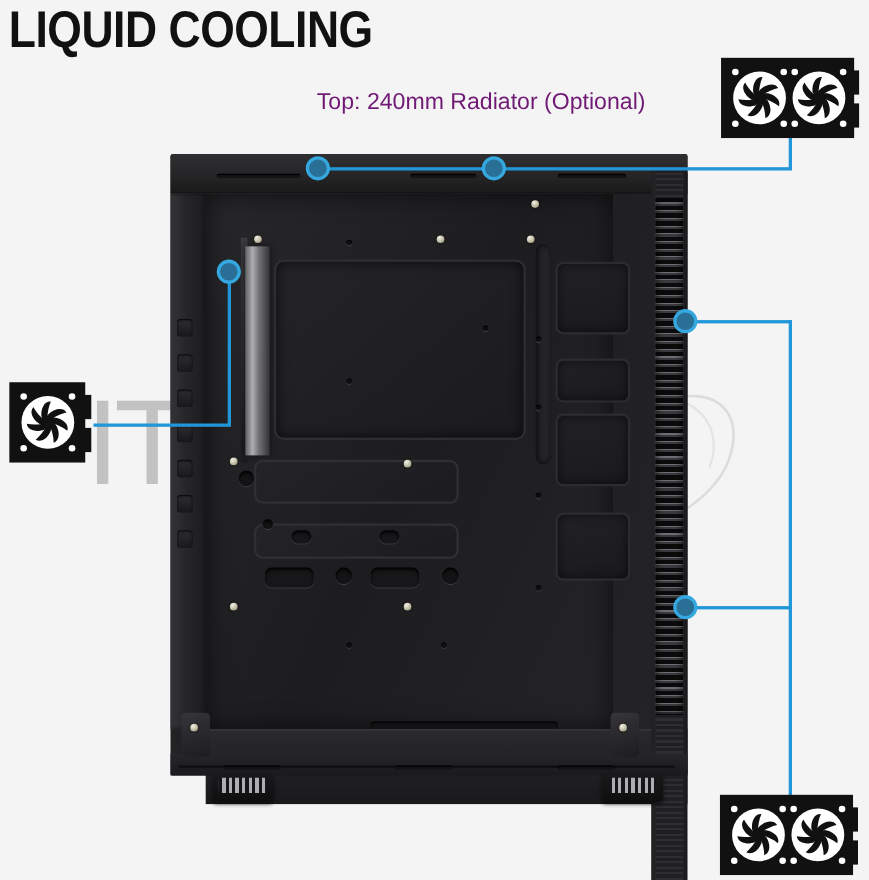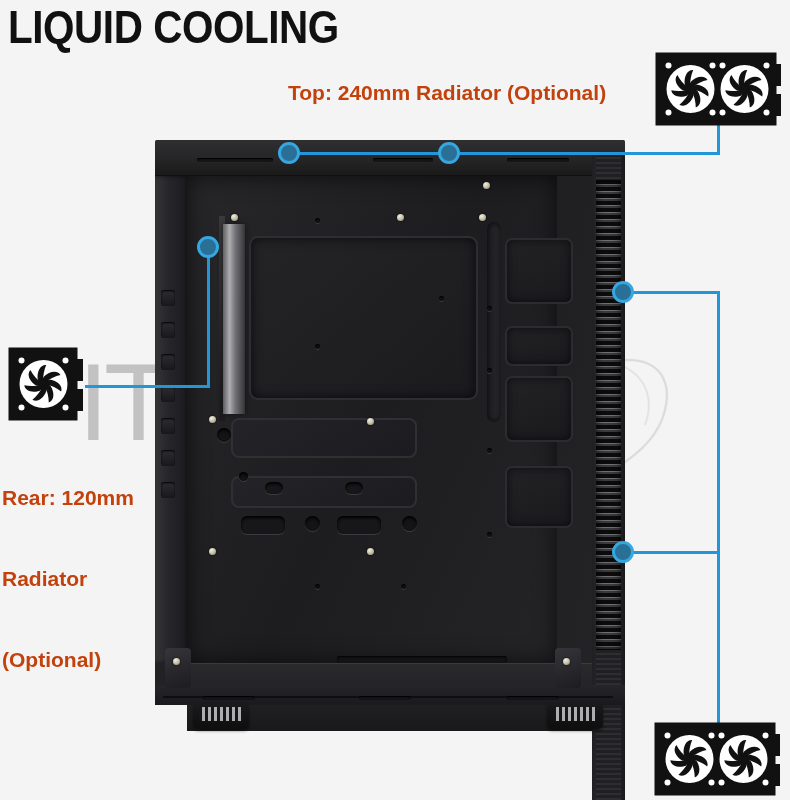--- a/index.html
+++ b/index.html
@@ -22,25 +22,24 @@
     color:#111;
     transform:scaleX(0.86);
     transform-origin:left top;
     white-space:nowrap;
     line-height:1.05;
   }
 
   
   .label{
     position:absolute;
-    color:#c2410c;
+    color:#701a75;
     font-size:21px;
     line-height:26px;
     white-space:pre;
-    font-weight:bold;
   }
   #label-top{left:288px;top:80px;}
   #label-front{left:278px;top:744px;}
   #label-rear{left:2px;top:430px;font-size:21px;line-height:27px;}
 
   
   .watermark{
     position:absolute;left:78px;top:352px;
     font-size:104px;line-height:104px;
     color:#9b9b9b;opacity:.55;
@@ -440,19 +439,14 @@
           <path d="M0,-7 C6,-13 14,-14 17,-9 C12,-8 6,-5 2,-2 Z" transform="rotate(255)"></path>
           <path d="M0,-7 C6,-13 14,-14 17,-9 C12,-8 6,-5 2,-2 Z" transform="rotate(306)"></path>
         </g>
       </g>
     </svg>
   </div>
 
   <div class="label" id="label-top">Top: 240mm Radiator (Optional)</div>
 
 
-  <div class="label" id="label-rear">
-    <div>Rear: 120mm</div>
-    <div>Radiator</div>
-    <div>(Optional)</div>
-  </div>
 
 </div>
 
 </body></html>

